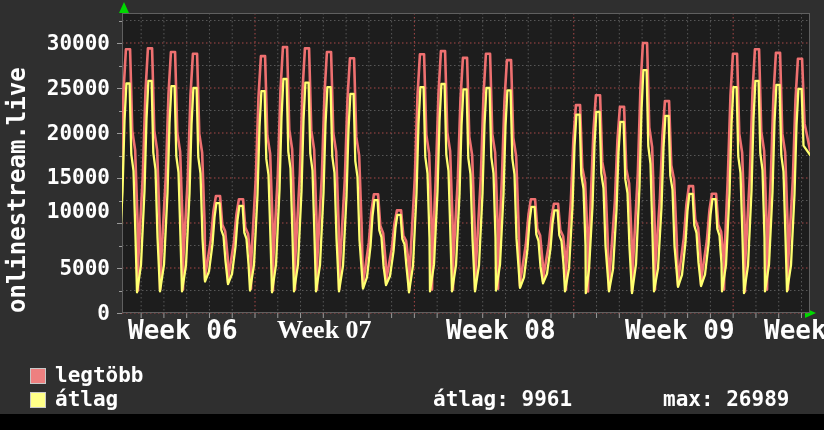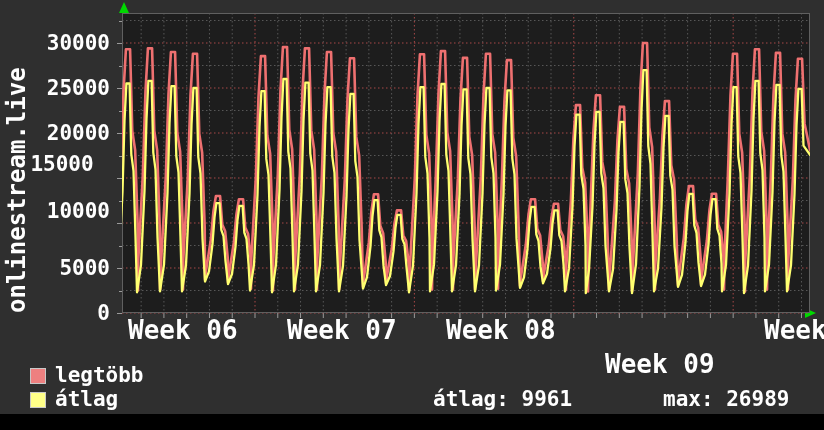--- a/index.html
+++ b/index.html
@@ -37,44 +37,44 @@
 
   <div class="vtitle">onlinestream.live</div>
 
   <div class="arrow-up"></div>
   <div class="arrow-right"></div>
 
   <div id="ylabels">
       <div class="ylabel" style="top: 302px;">0</div>
       <div class="ylabel" style="top: 257px;">5000</div>
       <div class="ylabel" style="top: 200px;">10000</div>
-      <div class="ylabel" style="top: 153px; text-align: center;">15000</div>
+      <div class="ylabel" style="top: 166px;">15000</div>
       <div class="ylabel" style="top: 122px;">20000</div>
       <div class="ylabel" style="top: 77px;">25000</div>
       <div class="ylabel" style="top: 32px;">30000</div>
       <div class="ytick" style="left: 117px; width: 5px; top: 313px;"></div>
       <div class="ytick" style="left: 119px; width: 3px; top: 290.5px;"></div>
       <div class="ytick" style="left: 117px; width: 5px; top: 268px;"></div>
       <div class="ytick" style="left: 119px; width: 3px; top: 245.5px;"></div>
       <div class="ytick" style="left: 117px; width: 5px; top: 223px;"></div>
       <div class="ytick" style="left: 119px; width: 3px; top: 200.5px;"></div>
       <div class="ytick" style="left: 117px; width: 5px; top: 178px;"></div>
       <div class="ytick" style="left: 119px; width: 3px; top: 155.5px;"></div>
       <div class="ytick" style="left: 117px; width: 5px; top: 133px;"></div>
       <div class="ytick" style="left: 119px; width: 3px; top: 110.5px;"></div>
       <div class="ytick" style="left: 117px; width: 5px; top: 88px;"></div>
       <div class="ytick" style="left: 119px; width: 3px; top: 65.5px;"></div>
       <div class="ytick" style="left: 117px; width: 5px; top: 43px;"></div>
       <div class="ytick" style="left: 119px; width: 3px; top: 20.5px;"></div>
     </div>
   <div id="xlabels">
       <div class="xlabel" style="left: 128px;">Week 06</div>
-      <div class="xlabel" style="left: 287px;">Week 07</div>
+      <div class="xlabel" style="left: 277px; font-family: Liberation Serif, serif;">Week 07</div>
       <div class="xlabel" style="left: 446px;">Week 08</div>
-      <div class="xlabel" style="left: 605px; margin-top: 34px;">Week 09</div>
+      <div class="xlabel" style="left: 625px;">Week 09</div>
       <div class="xlabel" style="left: 764px;">Week</div>
     </div>
 
   <svg id="plot" class="plot" width="688" height="306" viewBox="0 0 688 306">
       <rect x="0" y="0" width="688" height="300" fill="#1d1d1d"></rect>
       <line x1="0" y1="277.5" x2="688" y2="277.5" stroke="#575757" stroke-width="1" stroke-dasharray="1.5 2.5"></line>
       <line x1="0" y1="232.5" x2="688" y2="232.5" stroke="#575757" stroke-width="1" stroke-dasharray="1.5 2.5"></line>
       <line x1="0" y1="187.5" x2="688" y2="187.5" stroke="#575757" stroke-width="1" stroke-dasharray="1.5 2.5"></line>
       <line x1="0" y1="142.5" x2="688" y2="142.5" stroke="#575757" stroke-width="1" stroke-dasharray="1.5 2.5"></line>
       <line x1="0" y1="97.50000000000003" x2="688" y2="97.50000000000003" stroke="#575757" stroke-width="1" stroke-dasharray="1.5 2.5"></line>

